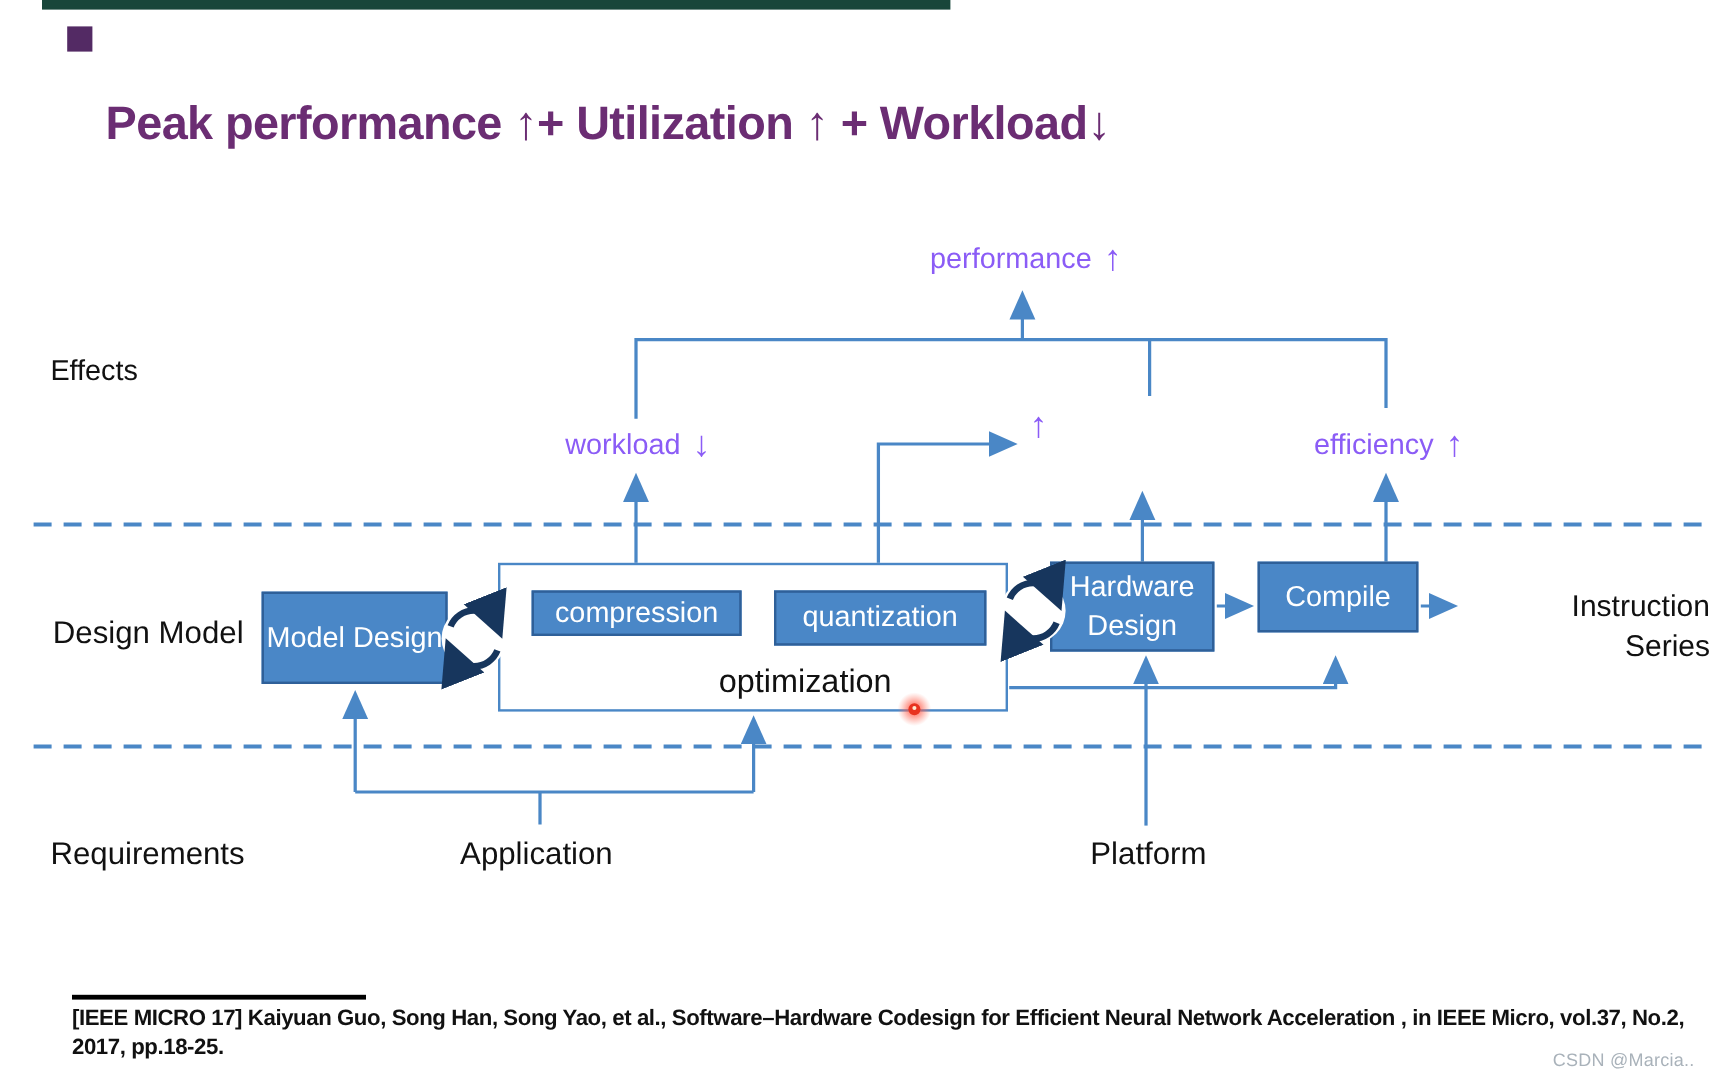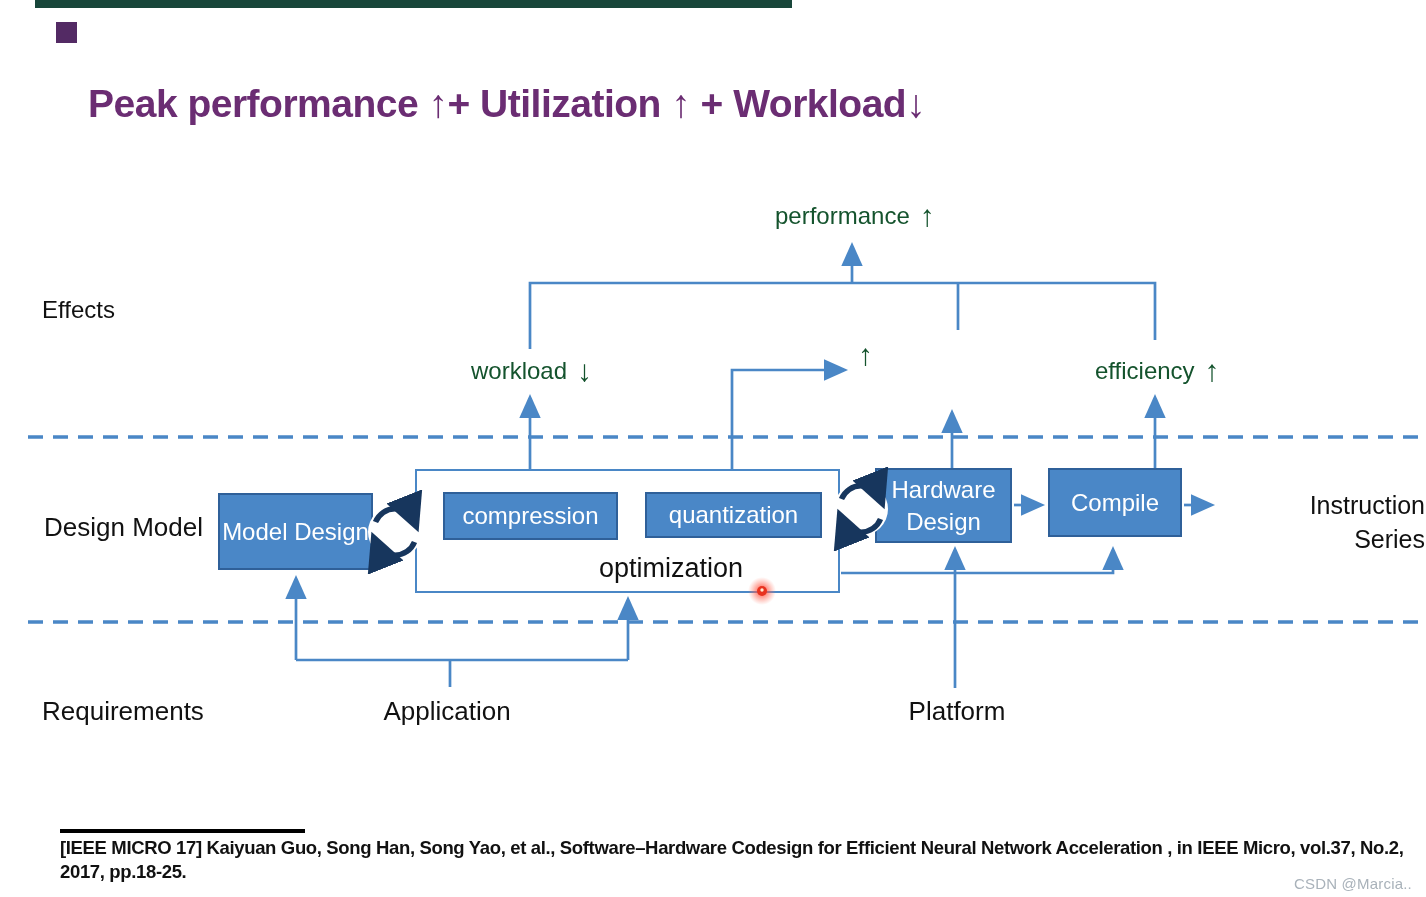--- a/index.html
+++ b/index.html
@@ -13,21 +13,21 @@
 
   
   .top-bar{left:35px;top:0;width:757px;height:8px;background:#18463a;}
   .title-row{left:56px;top:18px;width:1340px;display:flex;align-items:center;gap:14px;}
   .bullet{width:21px;height:21px;background:#532a64;flex:0 0 auto;margin-top:4px;}
   .title{font-size:41px;font-weight:600;letter-spacing:-1px;color:#151515;white-space:nowrap;}
   .subtitle{left:88px;top:82px;font-size:39px;font-weight:700;letter-spacing:-0.5px;color:#6b2d73;white-space:nowrap;}
 
   
   .lbl{font-size:25px;color:#111;}
-  .fx{display:flex;align-items:center;gap:10px;color:#14532d;justify-content:center;}
+  .fx{display:flex;align-items:center;gap:10px;color:#8b5cf6;justify-content:center;}
   .fx .t{font-size:24px;line-height:1.25;text-align:center;}
   .fx .ar{font-size:30px;font-weight:600;line-height:1;}
 
   
   .node{
     background:#4a87c7;border:2px solid #2f6099;color:#fff;
     display:flex;align-items:center;justify-content:center;text-align:center;
     font-size:24px;line-height:1.3;box-sizing:border-box;
   }
   .container-box{
@@ -81,24 +81,24 @@
     <path d="M955,688 L955,550" marker-end="url(#ab)"></path>
   </g>
   <g stroke="#4a87c6" stroke-width="3.3" fill="none" stroke-dasharray="15 10">
     <path d="M28,437 L1426,437"></path>
     <path d="M28,622 L1426,622"></path>
   </g>
 </svg>
 
 <div class="abs container-box boxes" style="left:415px;top:469px;width:425px;height:124px;"></div>
 <div class="abs node boxes" style="left:218px;top:493px;width:155px;height:77px;">Model Design</div>
-<div class="abs node boxes" style="left:443px;top:492px;width:175px;height:48px;">compression</div>
+<div class="abs node boxes" style="left:443px;top:492px;width:175px;height:38px;">compression</div>
 <div class="abs node boxes" style="left:645px;top:492px;width:177px;height:46px;">quantization</div>
 <div class="abs node boxes" style="left:875px;top:468px;width:137px;height:75px;">Hardware Design</div>
-<div class="abs node boxes" style="left:1048px;top:468px;width:134px;height:69px;">Compile</div>
+<div class="abs node boxes" style="left:1048px;top:468px;width:134px;height:59px;">Compile</div>
 <div class="abs opt-label txt">optimization</div>
 
 <svg class="layer3" width="1426" height="897" viewBox="0 0 1426 897">
   <defs>
     <marker id="an" markerWidth="9" markerHeight="9" refX="5" refY="3.5" orient="auto">
       <path d="M0,0 L7,3.5 L0,7 Z" fill="#17365d"></path>
     </marker>
     <radialGradient id="laser" cx="50%" cy="50%" r="50%">
       <stop offset="0%" stop-color="#ff4433" stop-opacity="0.95"></stop>
       <stop offset="45%" stop-color="#ff5a48" stop-opacity="0.55"></stop>

